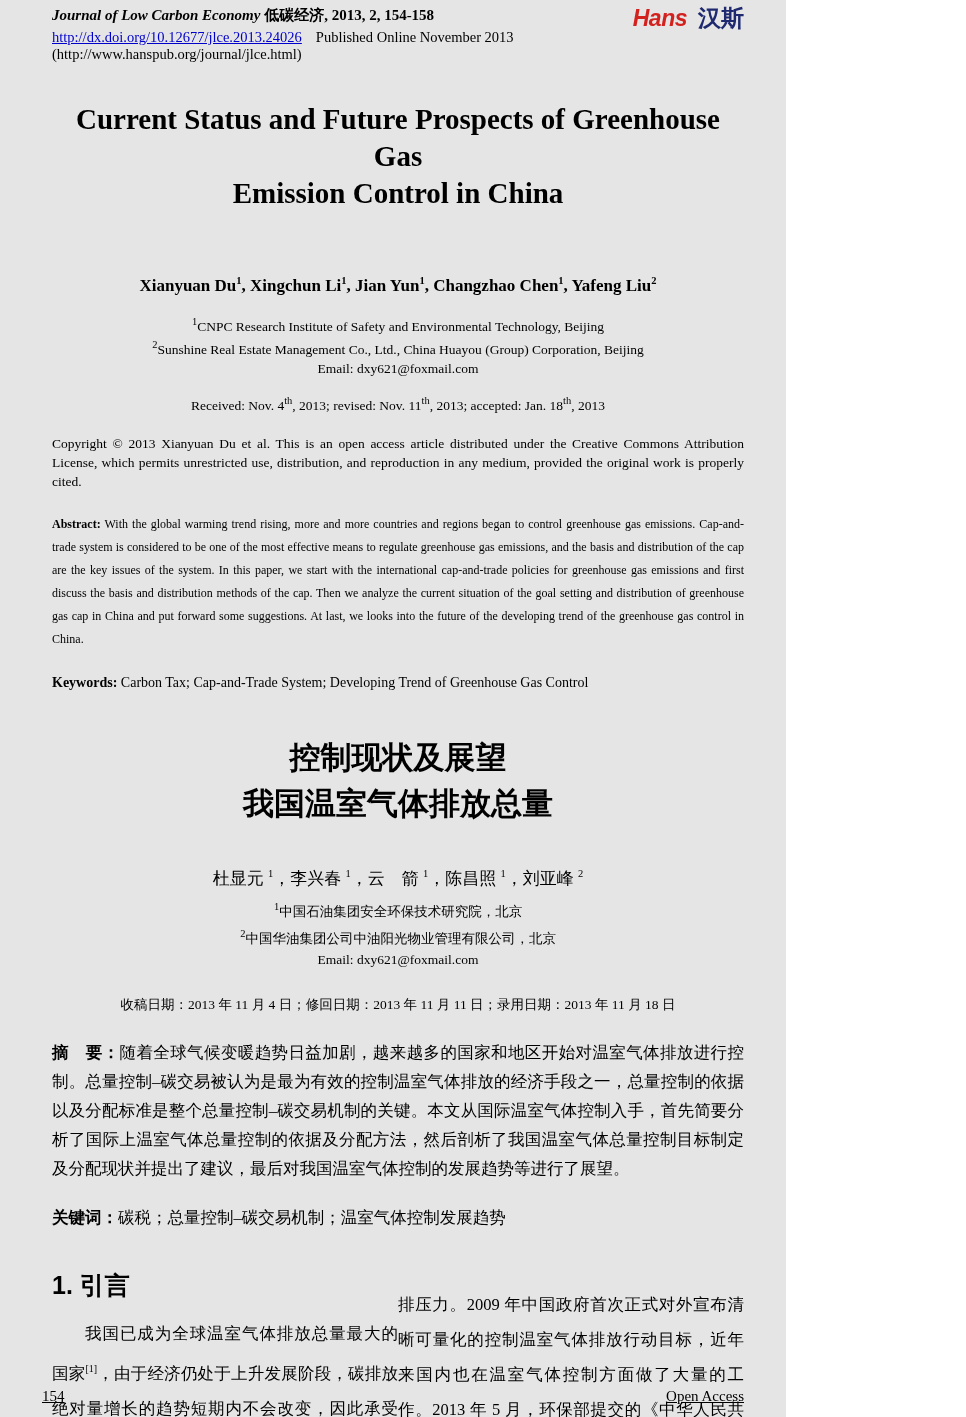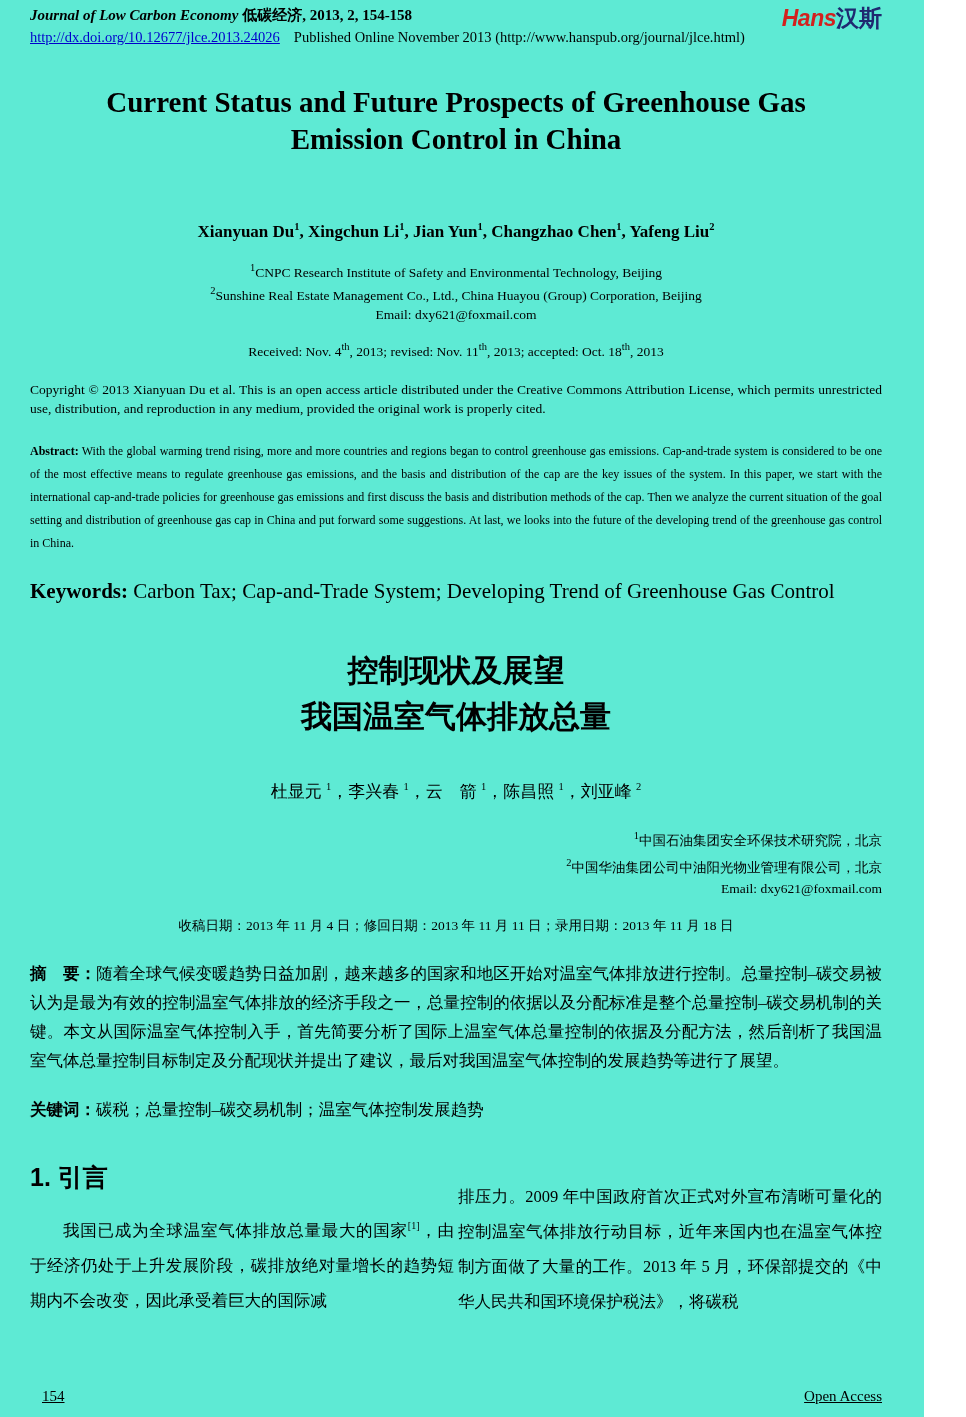--- a/index.html
+++ b/index.html
@@ -1,45 +1,45 @@
 <!DOCTYPE html>
 <html><head>
 <meta charset="utf-8">
 <style>
   html,body { margin:0; padding:0; background:#ffffff; }
   .page {
-    width:924px; height:1417px; position:relative; box-sizing:border-box;
-    padding:6px 42px 0 30px; background:#5eead4; color:#000;
+    width:786px; height:1417px; position:relative; box-sizing:border-box;
+    padding:6px 42px 0 52px; background:#e5e5e5; color:#000;
     font-family:"Liberation Serif","DejaVu Serif",serif; overflow:hidden;
   }
   
   .header { display:flex; justify-content:space-between; align-items:flex-start; }
   .header-line1 { font-size:15px; font-weight:bold; }
   .j-italic { font-style:italic; }
   .header-line2 { font-size:14.5px; margin-top:4px; }
   .doi { color:#0000CC; text-decoration:underline; cursor:pointer; }
   .published { margin-left:14px; }
   .logo { font-family:"Liberation Sans","DejaVu Sans",sans-serif; font-weight:bold; font-size:23px; line-height:1.1; white-space:nowrap; }
   .logo-hans { font-style:italic; letter-spacing:-0.5px; }
-  .logo-cn { margin-left:0;text-align:center; }
+  .logo-cn { margin-left:11px;text-align:center; }
   
   .title { text-align:center; font-size:29px; line-height:37px; font-weight:bold; margin:38px 0 0 0; }
   .authors { text-align:center; font-weight:bold; font-size:17px; margin-top:63px; }
   .authors sup, .affils sup, .received sup { font-size:10.5px; }
   .affils { text-align:center; font-size:13.5px; line-height:19px; margin-top:16px; }
   .received { text-align:center; font-size:13.5px; margin-top:17px; }
   .copyright { font-size:13.5px; line-height:19px; margin-top:21px; text-align:justify; }
   .abstract { font-size:12px; line-height:23px; margin-top:22px; text-align:justify; }
-  .keywords { font-size:21px; margin-top:24px; }
+  .keywords { font-size:14px; margin-top:24px; }
   
   .cn-title { text-align:center; font-family:"Liberation Sans","DejaVu Sans",sans-serif; font-weight:bold; font-size:31px; line-height:46px; margin-top:44px; }
   .cn-authors { text-align:center; font-size:17px; margin-top:40px; }
   .cn-authors sup, .cn-affils sup { font-size:10.5px; }
-  .cn-affils { text-align:right; font-size:13.5px; line-height:22px; margin-top:22px; }
-  .cn-dates { text-align:center; font-size:13.5px; margin-top:17px; }
+  .cn-affils { text-align:center; font-size:13.5px; line-height:22px; margin-top:6px; }
+  .cn-dates { text-align:center; font-size:13.5px; margin-top:25px; }
   .cn-abstract { font-size:16.5px; line-height:29px; margin-top:24px; text-align:justify; }
   .cn-label { font-family:"Liberation Sans","DejaVu Sans",sans-serif; font-weight:bold; }
   .cn-keywords { font-size:16.5px; margin-top:24px; }
   
   .columns { display:flex; justify-content:space-between; margin-top:40px; }
   .col { width:424px; }
   .sec-heading { font-family:"Liberation Sans","DejaVu Sans",sans-serif; font-weight:bold; font-size:25px; margin:0 0 14px 0; }
   .col-text { font-size:16.5px; line-height:35px; text-align:justify; margin:0; }
   .indent { text-indent:2em; }
   .col-right { padding-top:18px; }
@@ -75,21 +75,21 @@
     <span><span>Xianyuan Du</span><sup>1</sup><span>, </span></span><span><span>Xingchun Li</span><sup>1</sup><span>, </span></span><span><span>Jian Yun</span><sup>1</sup><span>, </span></span><span><span>Changzhao Chen</span><sup>1</sup><span>, </span></span><span><span>Yafeng Liu</span><sup>2</sup><span></span></span>
   </div>
 
   <div class="affils">
     <div><sup>1</sup><span>CNPC Research Institute of Safety and Environmental Technology, Beijing</span></div>
     <div><sup>2</sup><span>Sunshine Real Estate Management Co., Ltd., China Huayou (Group) Corporation, Beijing</span></div>
     <div>Email: dxy621@foxmail.com</div>
   </div>
 
   <div class="received">
-    <span>Received: Nov. 4</span><sup>th</sup><span>, 2013; revised: Nov. 11</span><sup>th</sup><span>, 2013; accepted: Oct. 18</span><sup>th</sup><span>, 2013</span>
+    <span>Received: Nov. 4</span><sup>th</sup><span>, 2013; revised: Nov. 11</span><sup>th</sup><span>, 2013; accepted: Jan. 18</span><sup>th</sup><span>, 2013</span>
   </div>
 
   <p class="copyright">Copyright © 2013 Xianyuan Du et al. This is an open access article distributed under the Creative Commons Attribution License, which permits unrestricted use, distribution, and reproduction in any medium, provided the original work is properly cited.</p>
 
   <p class="abstract">
     <b>Abstract:</b>
     <span>With the global warming trend rising, more and more countries and regions began to control greenhouse gas emissions. Cap-and-trade system is considered to be one of the most effective means to regulate greenhouse gas emissions, and the basis and distribution of the cap are the key issues of the system. In this paper, we start with the international cap-and-trade policies for greenhouse gas emissions and first discuss the basis and distribution methods of the cap. Then we analyze the current situation of the goal setting and distribution of greenhouse gas cap in China and put forward some suggestions. At last, we looks into the future of the developing trend of the greenhouse gas control in China.</span>
   </p>
 
   <p class="keywords">

